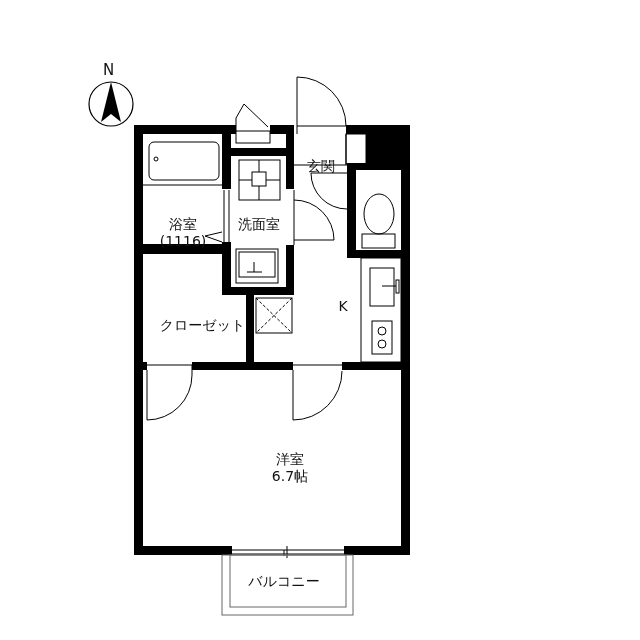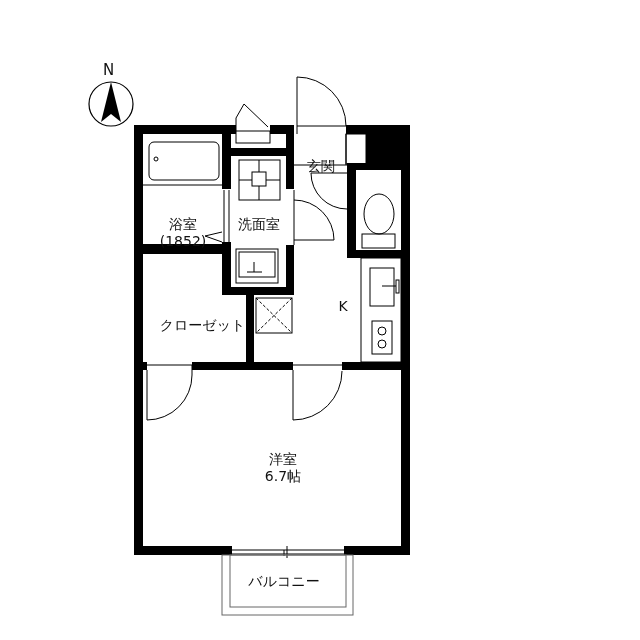--- a/index.html
+++ b/index.html
@@ -137,23 +137,23 @@
 
     <rect x="230" y="555" width="116" height="52" stroke="#666"></rect>
     <rect x="222" y="555" width="131" height="60" stroke="#666"></rect>
   </g>
 </svg>
 
 <div class="lbl" style="left:103px;top:62px;font-size:15px;">N</div>
 
 <div class="lbl" style="left:150px;top:200px;width:66px;margin-top:16px;">
   <div>浴室</div>
-  <div>(1852)</div>
+  <div>(1116)</div>
 </div>
 <div class="lbl" style="left:231px;top:216px;width:56px;">洗面室</div>
 <div class="lbl" style="left:298px;top:143px;width:46px;margin-top:15px;">玄関</div>
 <div class="lbl" style="left:143px;top:317px;width:119px;">クローゼット</div>
 <div class="lbl" style="left:335px;top:298px;width:16px;">K</div>
-<div class="lbl" style="left:248px;top:451px;width:70px;">
+<div class="lbl" style="left:255px;top:451px;width:70px;">
   <div>洋室</div>
   <div>6.7帖</div>
 </div>
 <div class="lbl" style="left:230px;top:573px;width:108px;">バルコニー</div>
 
 </body></html>

